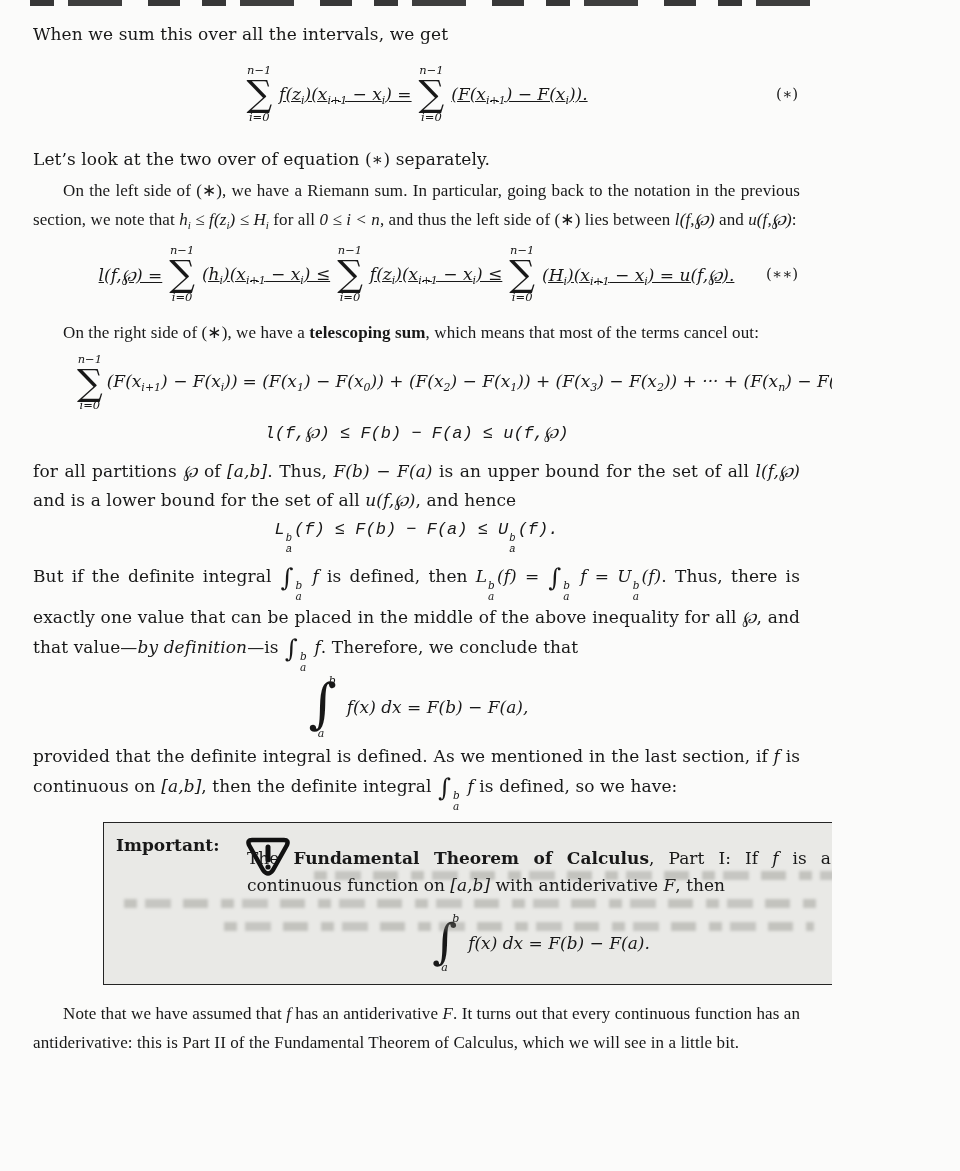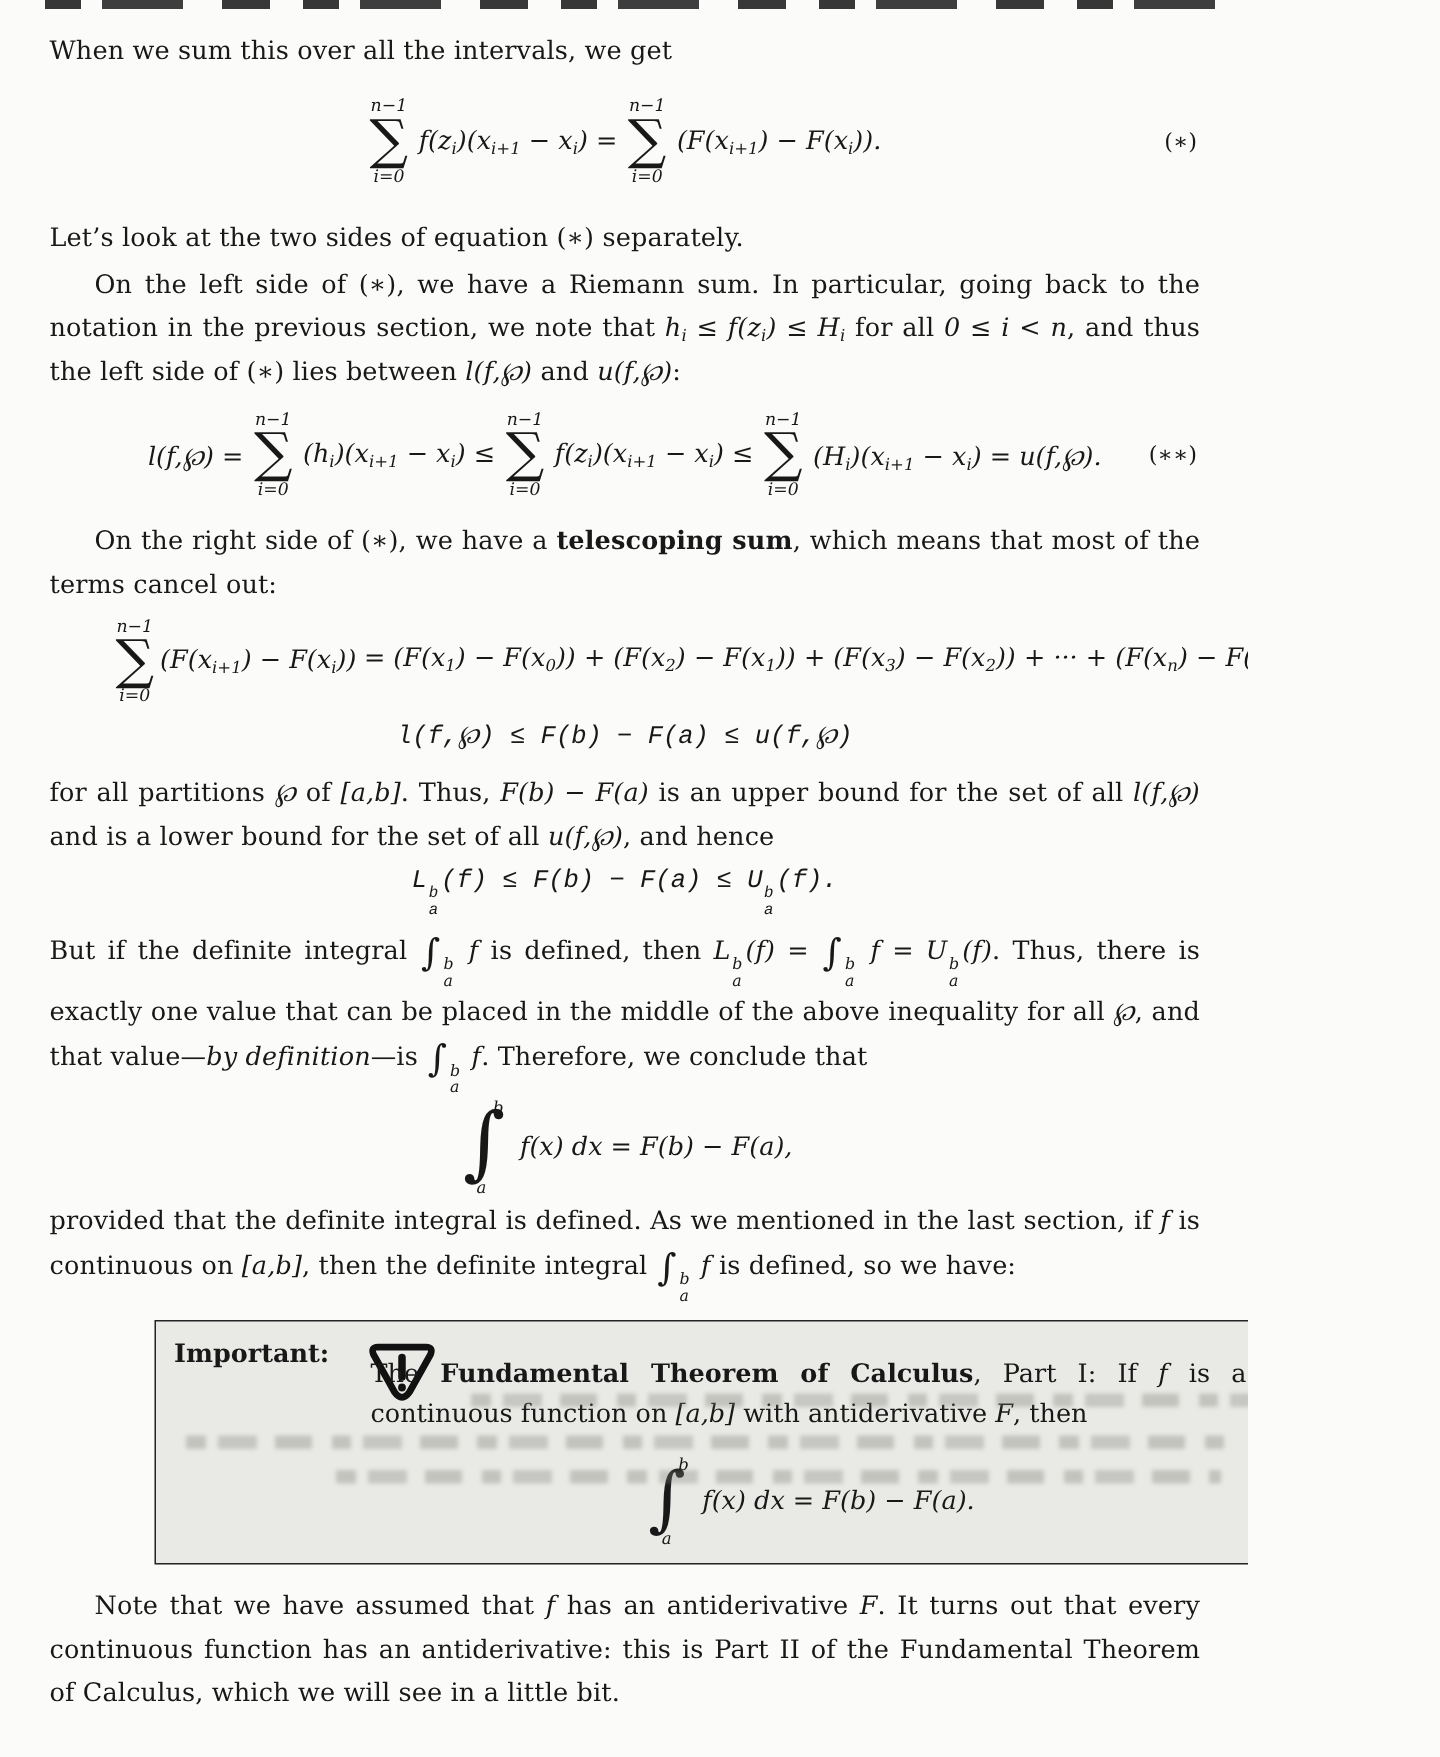--- a/index.html
+++ b/index.html
@@ -12,33 +12,33 @@
   .page{position:relative;width:832px;height:1171px;overflow:hidden;background:#fbfbfa;}
   .topcrop{
     position:absolute;top:0;left:30px;right:4px;height:6px;
     background:
       repeating-linear-gradient(90deg,#222 0 24px,transparent 24px 38px,#2a2a2a 38px 92px,transparent 92px 118px,#242424 118px 150px,transparent 150px 172px);
     filter:blur(.5px);opacity:.9;
   }
   .content{padding:20px 32px 0 33px;}
   .para{margin:0;line-height:29px;letter-spacing:.1px;text-align:justify;}
   .noj{text-align:left;}
-  .ind{text-indent:30px;}
+  .ind{text-indent:30px;font-family:Liberation Serif, serif;}
   .m,.mi{font-style:italic;}
   sub,sup{font-size:11px;line-height:0;font-style:italic;}
   sub{vertical-align:-3.5px;}
   .ss{display:inline-flex;flex-direction:column;align-items:flex-start;font-size:10.5px;line-height:1.05;vertical-align:-7px;font-style:italic;margin:0 2px 0 1px;}
   .intg{display:inline-block;font-style:normal;font-size:1.45em;vertical-align:-.18em;padding:0 1px;line-height:0;}
   
   .sum{display:inline-flex;flex-direction:column;align-items:center;vertical-align:middle;line-height:1;margin:0 4px;}
   .sum .lim{font-size:11.5px;font-style:italic;line-height:1.15;}
   .sum .sigma{font-size:36px;line-height:.92;font-style:normal;}
   
   .eqrow{position:relative;display:flex;justify-content:center;align-items:center;font-size:17px;}
-  .eqrow .gap{margin:0 3px;}
+  .eqrow .gap{margin:0 3px;text-decoration:underline;}
   .eqlabel{position:absolute;right:2px;top:50%;transform:translateY(-50%);font-size:15px;}
   .eq-star{margin-top:8px;height:74px;}
   .eq-dstar{margin-top:4px;height:72px;}
   
   .tele{display:flex;align-items:flex-start;margin:6px 0 0 40px;font-style:italic;}
   .tele-lhs{line-height:34px;white-space:nowrap;}
   .tele-rhs{padding-top:12px;margin-left:5px;}
   .tele-rhs .tl{line-height:33px;white-space:nowrap;}
   .ceq{text-align:center;line-height:30px;margin:0;font-family:Liberation Mono, monospace;}
   
@@ -89,21 +89,21 @@
       <span class="gap"><i class="m">f(z<sub>i</sub>)(x<sub>i+1</sub> − x<sub>i</sub>) =</i></span>
       <span class="sum">
         <span class="lim">n−1</span>
         <span class="sigma">∑</span>
         <span class="lim">i=0</span>
       </span>
       <span class="gap"><i class="m">(F(x<sub>i+1</sub>) − F(x<sub>i</sub>)).</i></span>
       <span class="eqlabel">(∗)</span>
     </div>
 
-    <p class="para noj" style="margin-top:14px">Let’s look at the two sides of equation (∗) separately.</p>
+    <p class="para noj" style="margin-top:14px">Let’s look at the two over of equation (∗) separately.</p>
 
     <p class="para ind" style="margin-top:2px">On the left side of (∗), we have a Riemann sum.  In particular, going back to the notation in the previous section, we note that <i class="m">h<sub>i</sub> ≤ f(z<sub>i</sub>) ≤ H<sub>i</sub></i> for all <i class="m">0 ≤ i &lt; n</i>, and thus the left side of (∗) lies between <i class="m">l(f,℘)</i> and <i class="m">u(f,℘)</i>:</p>
 
     <div class="eqrow eq-dstar">
       <span class="gap"><i class="m">l(f,℘) =</i></span>
       <span class="sum">
         <span class="lim">n−1</span>
         <span class="sigma">∑</span>
         <span class="lim">i=0</span>
       </span>

